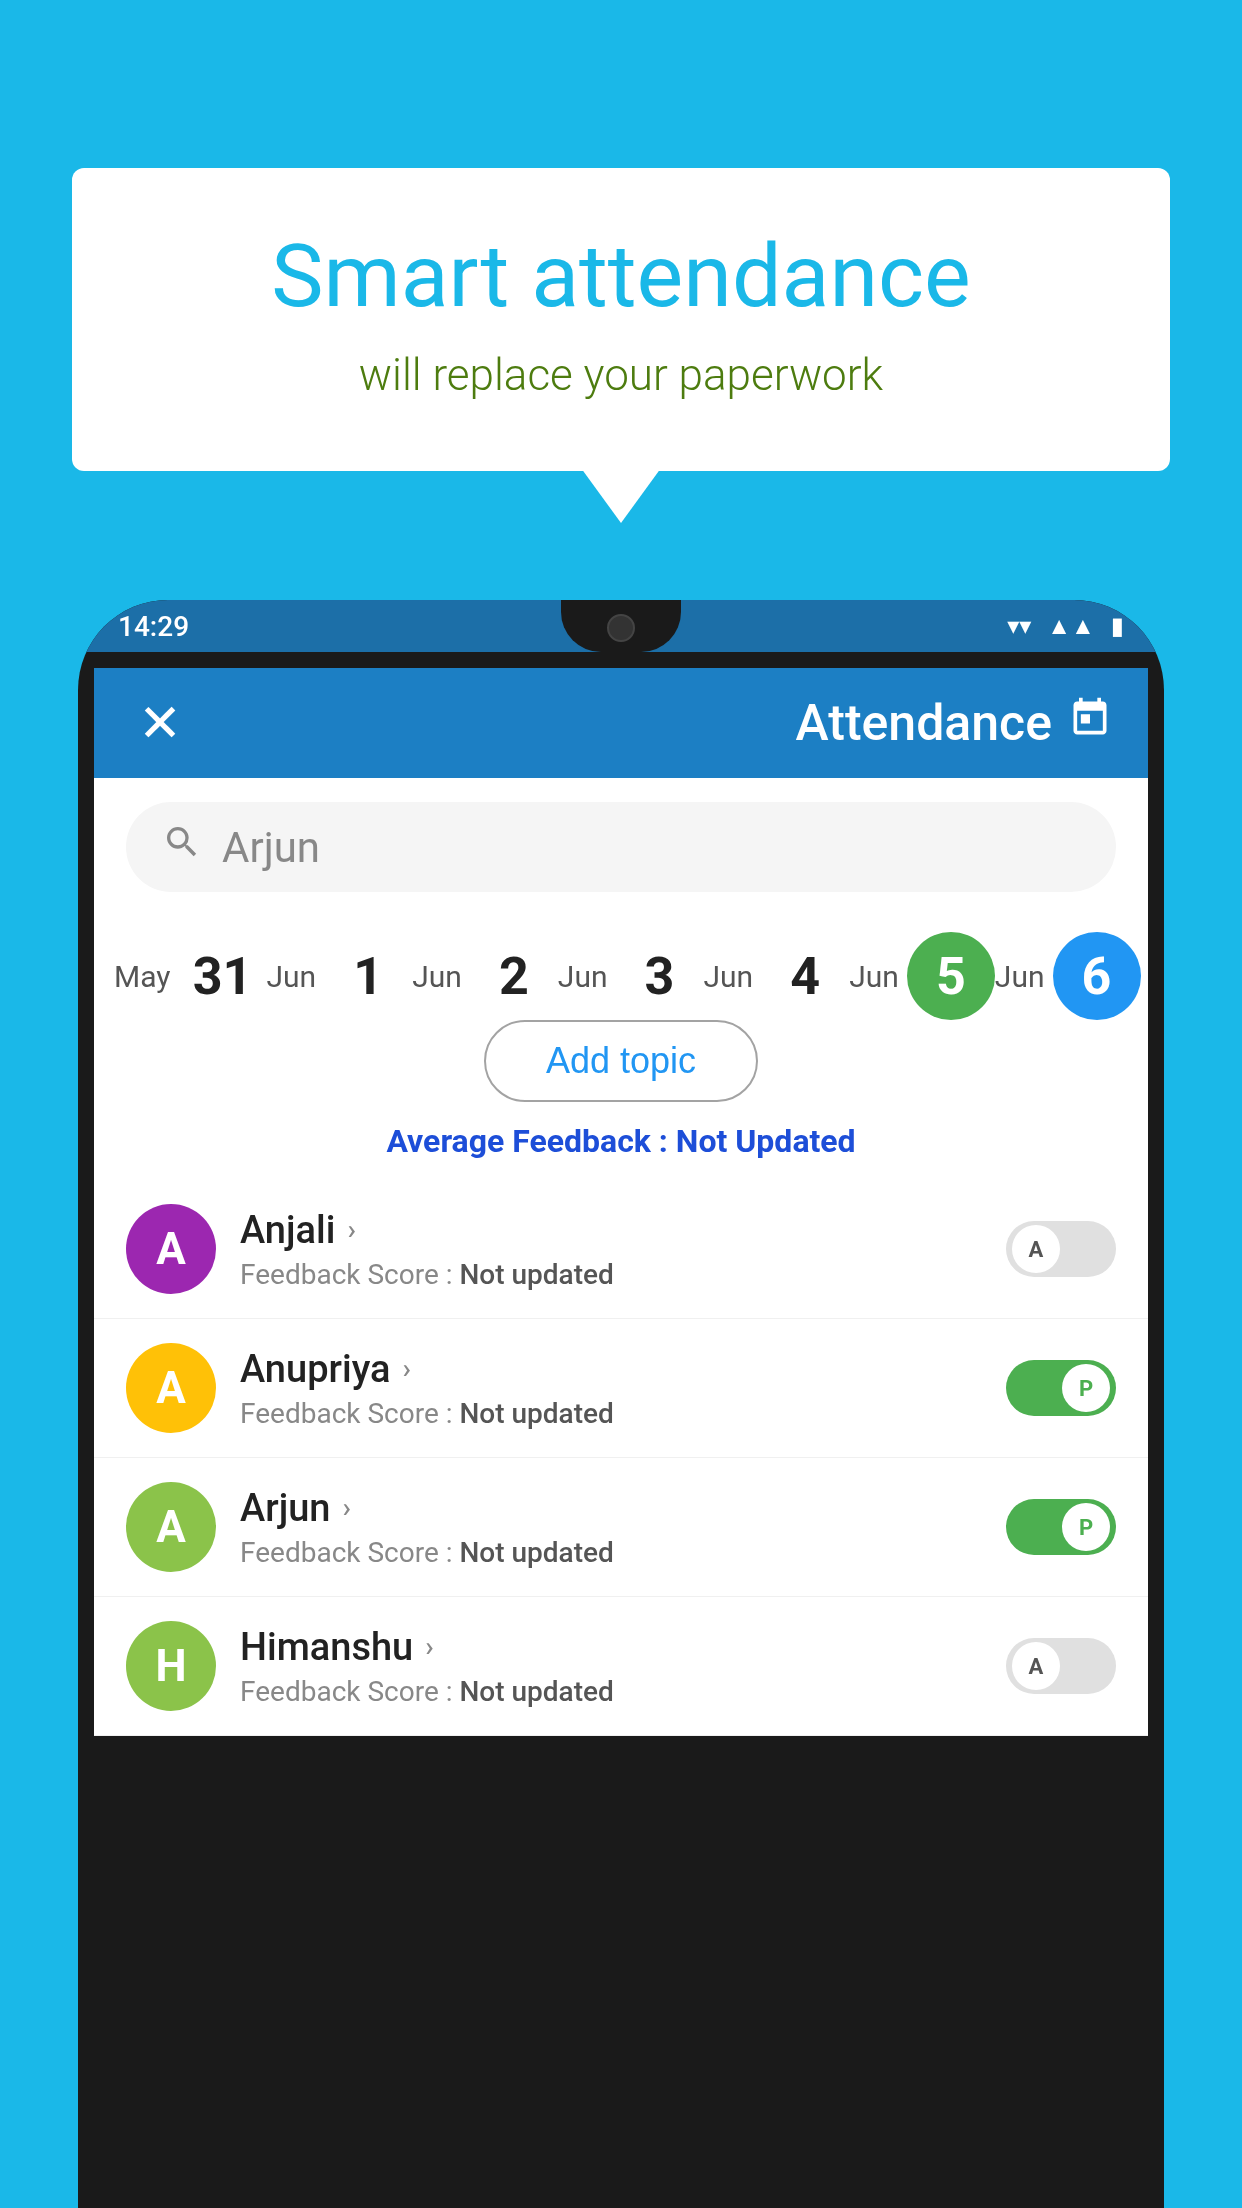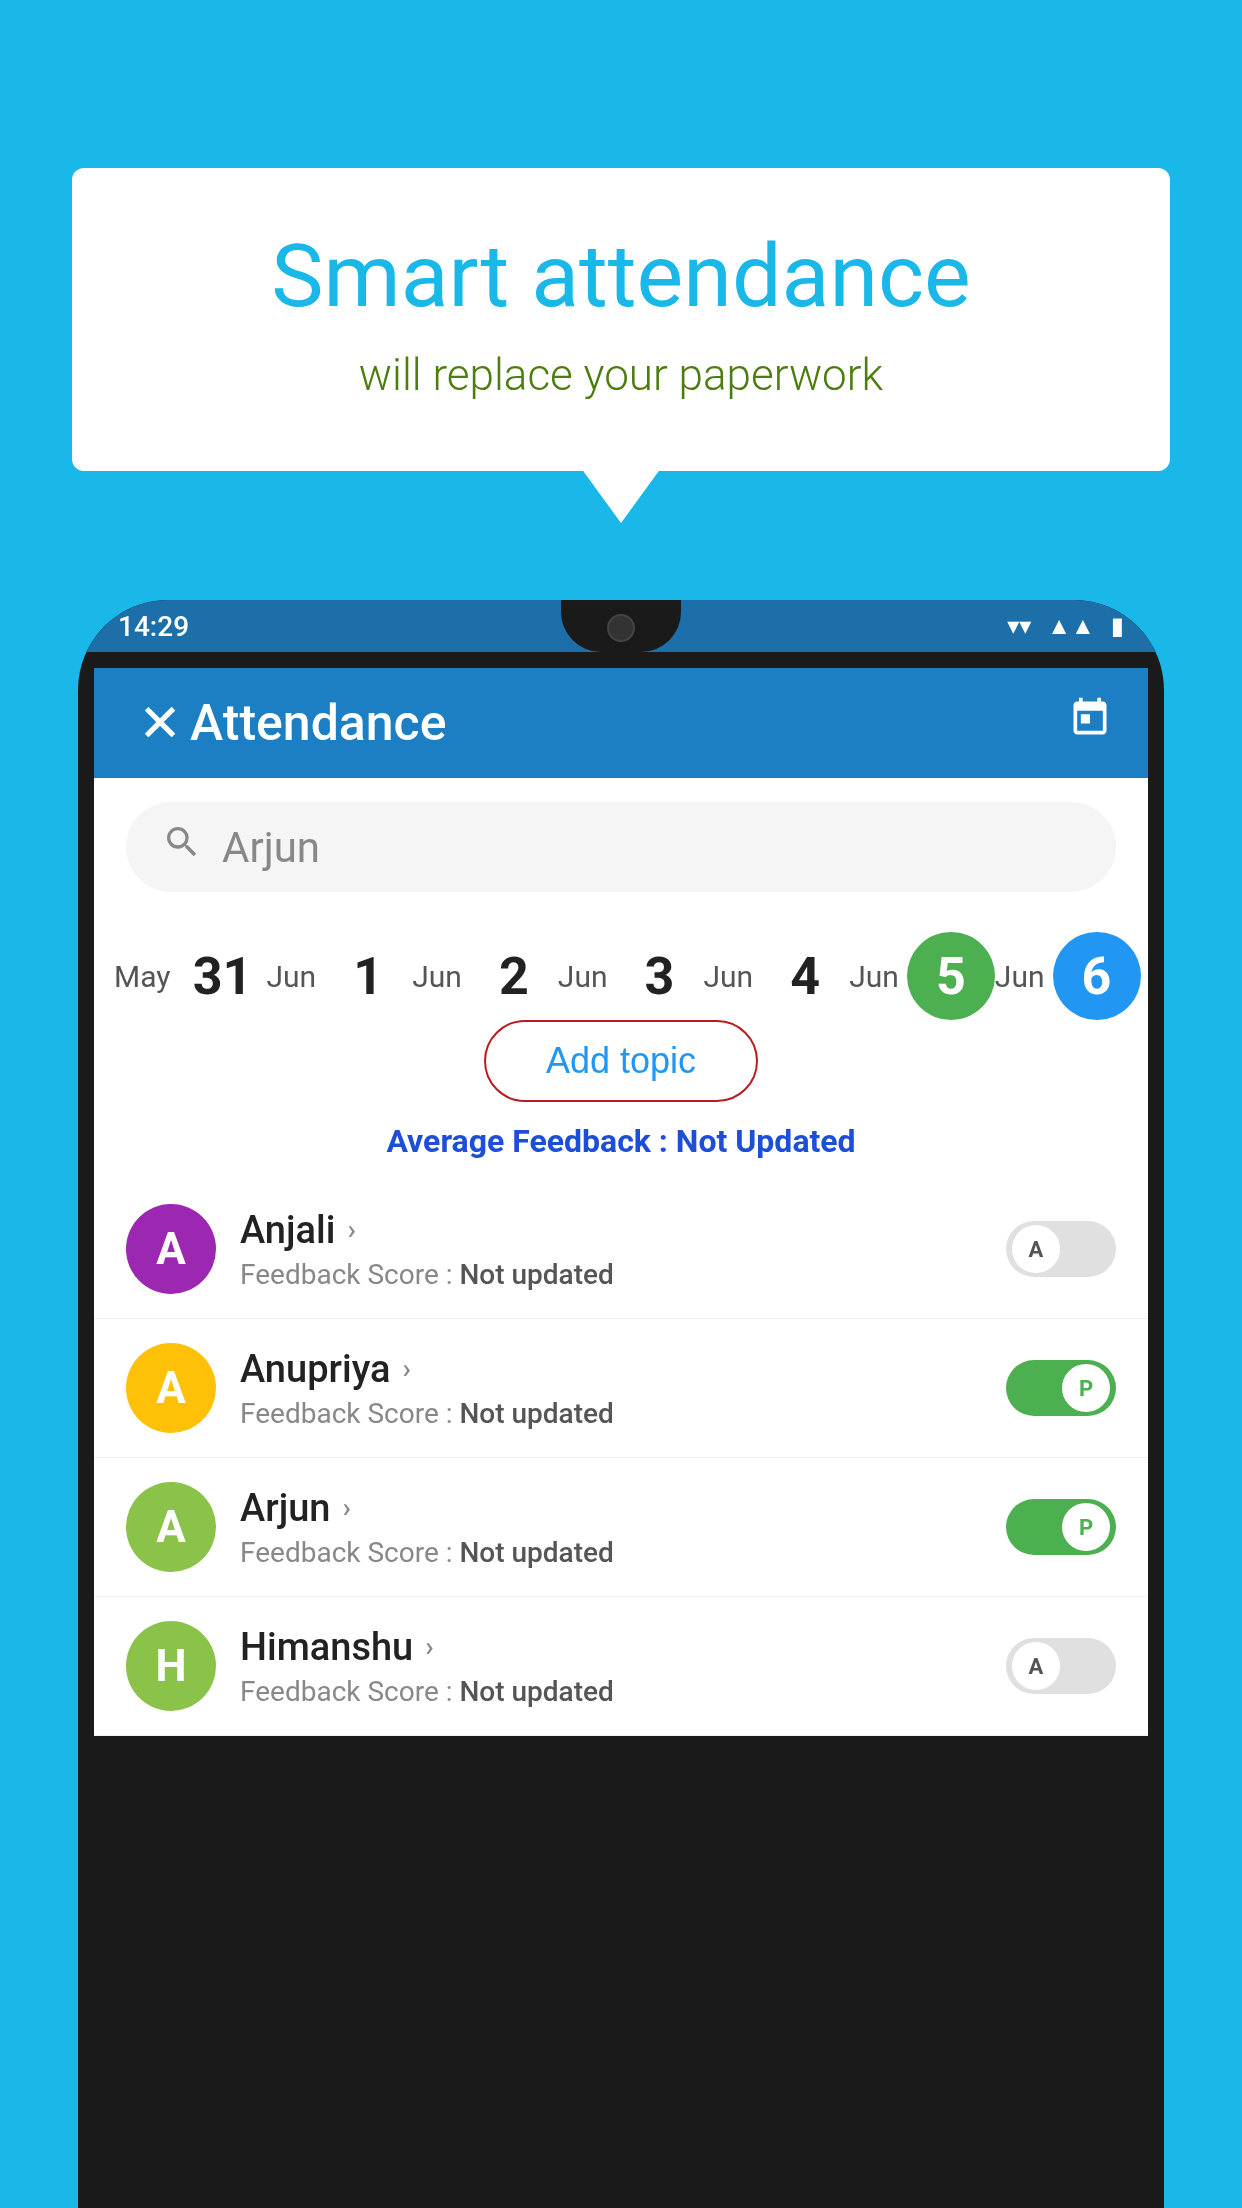--- a/index.html
+++ b/index.html
@@ -128,21 +128,21 @@
       font-weight: 300;
       cursor: pointer;
       width: 60px;
       text-align: center;
     }
     .app-bar-title {
       color: white;
       font-size: 50px;
       font-weight: 500;
       flex: 1;
-      text-align: left;
+      text-align: right;
       margin-right: 60px;
     }
     .app-bar-calendar {
       color: white;
       font-size: 44px;
       position: absolute;
       right: 36px;
     }
 
     
@@ -216,21 +216,21 @@
       margin: 24px 0 16px;
       font-weight: 400;
     }
 
     
     .add-topic-btn {
       display: block;
       width: fit-content;
       margin: 0 auto 20px;
       padding: 18px 60px;
-      border: 2px solid #b91c1c;
+      border: 2px solid #a3a3a3;
       border-radius: 50px;
       color: #2196F3;
       font-size: 36px;
       background: white;
       cursor: pointer;
     }
 
     
     .feedback-avg {
       text-align: center;

